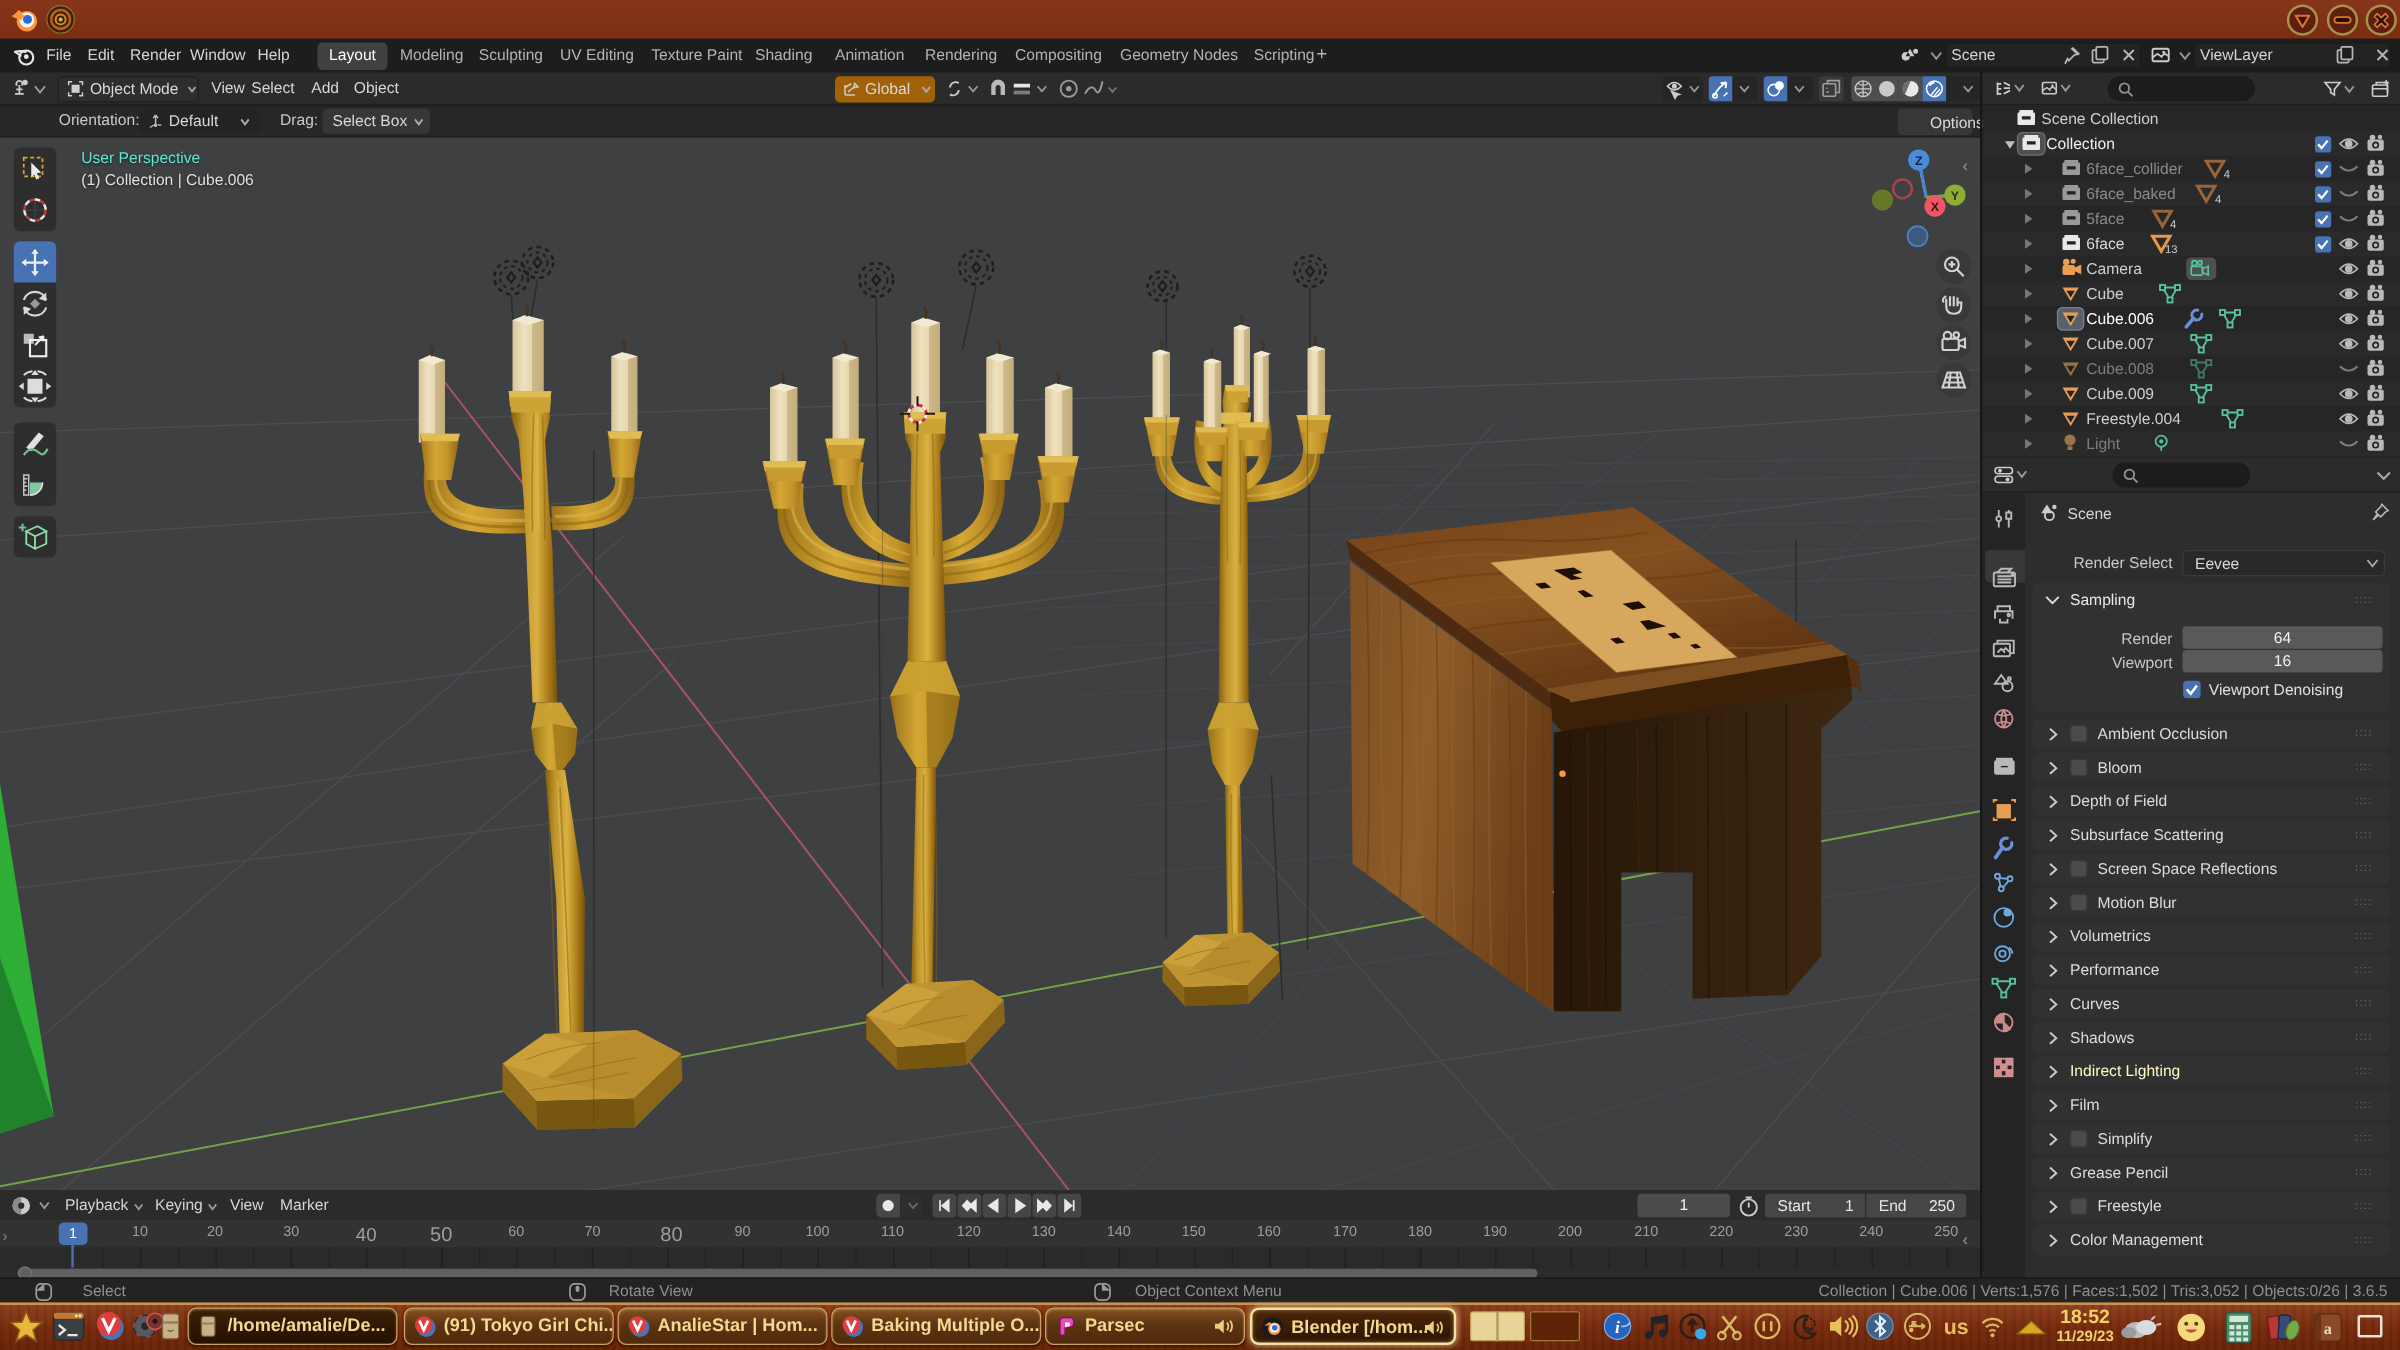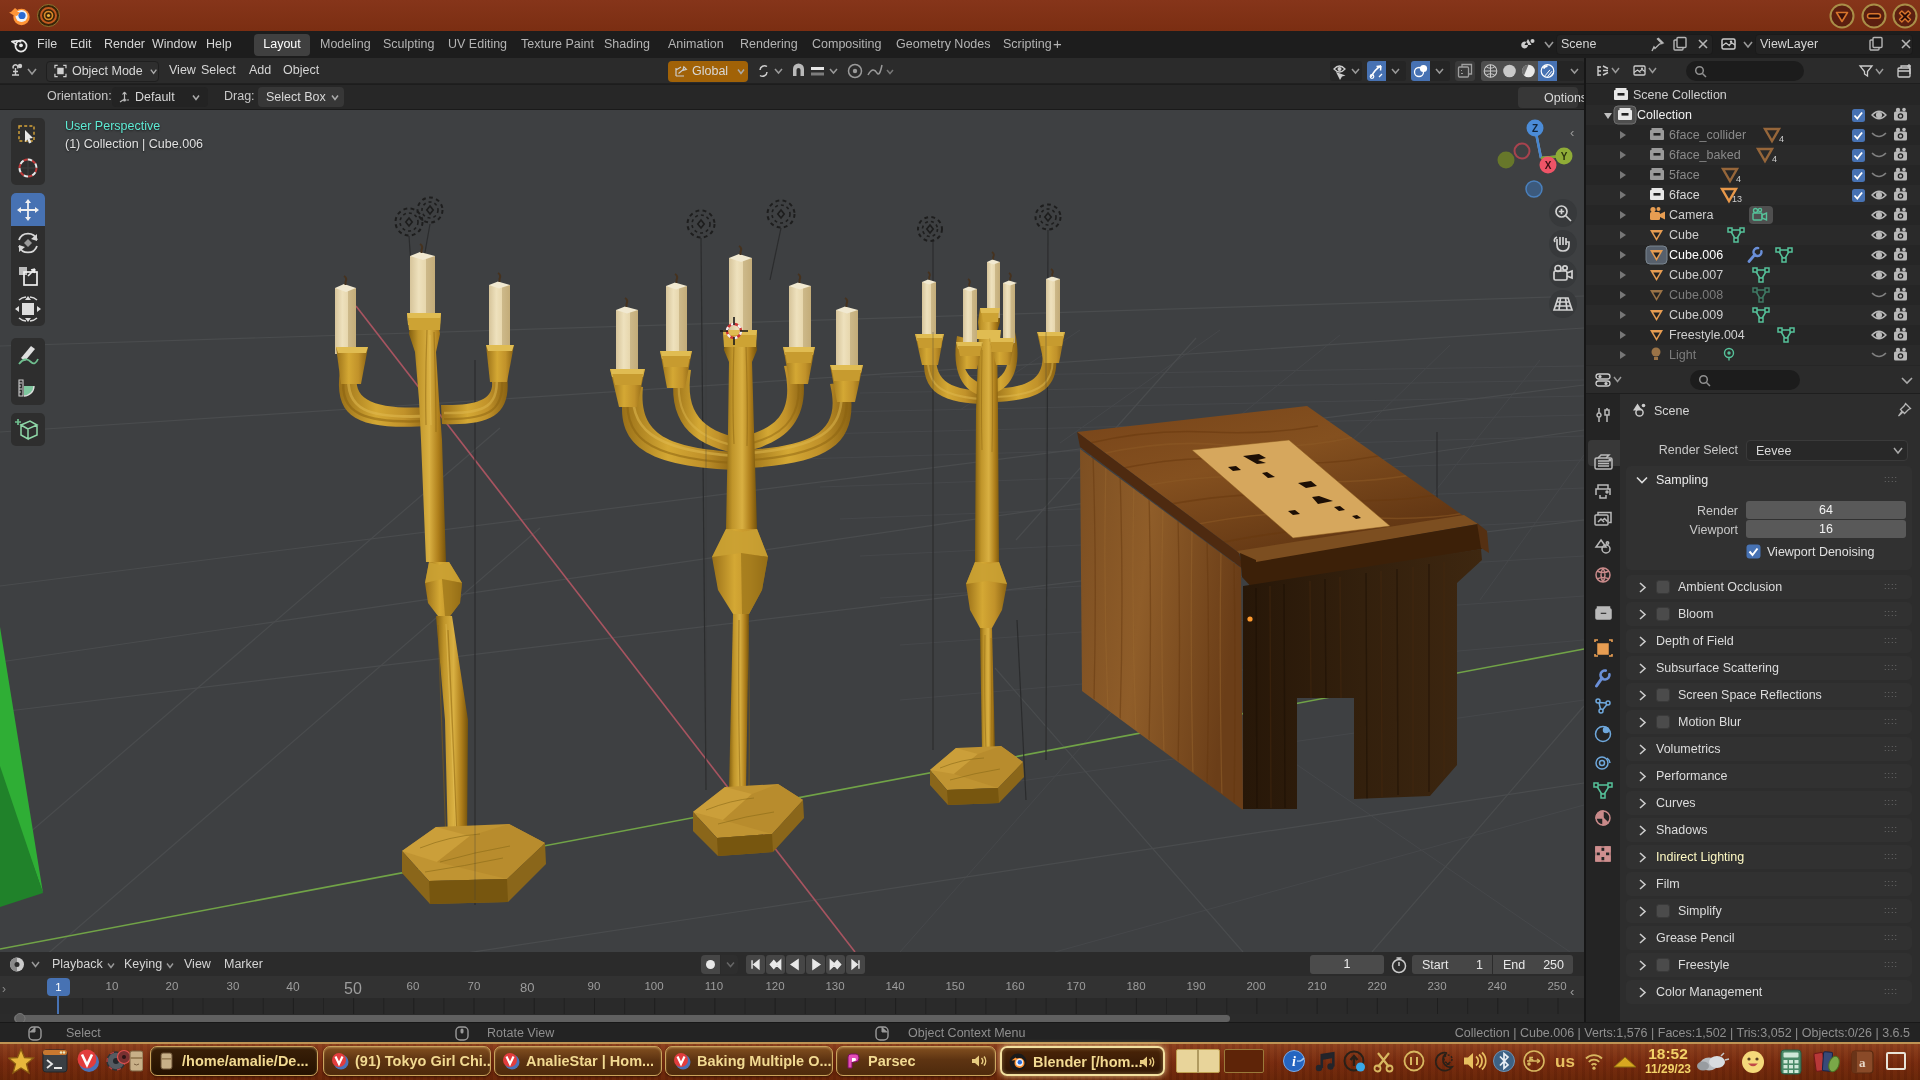--- a/index.html
+++ b/index.html
@@ -1314,25 +1314,25 @@
       </div>
  <div class="abs" style="left:1493px;top:3px;width:80px;height:19px;background:#464646;border-radius:0 3px 3px 0;color:#e8e8e8;font-size:12.5px">
         <span style="position:absolute;left:10px;top:2.5px">End</span>
         <span style="position:absolute;right:9px;top:2.5px">250</span>
       </div>
  <div class="abs" style="left:0;top:24px;width:1584px;height:22px;background:#323232"></div>
  <div class="abs" style="left:0;top:46px;width:1584px;height:16px;background:#2a2a2a"></div>
 <div class="abs" style="left:92px;top:28px;width:40px;text-align:center;color:#9d9d9d;font-size:11.5px">10</div>
 <div class="abs" style="left:152px;top:28px;width:40px;text-align:center;color:#9d9d9d;font-size:11.5px">20</div>
 <div class="abs" style="left:213px;top:28px;width:40px;text-align:center;color:#9d9d9d;font-size:11.5px">30</div>
-<div class="abs" style="left:273px;top:28px;width:40px;text-align:center;color:#9d9d9d;font-size:12px">40</div>
+<div class="abs" style="left:273px;top:28px;width:40px;text-align:center;color:#9d9d9d;font-size:15px">40</div>
 <div class="abs" style="left:333px;top:28px;width:40px;text-align:center;color:#9d9d9d;font-size:16px">50</div>
 <div class="abs" style="left:393px;top:28px;width:40px;text-align:center;color:#9d9d9d;font-size:11.5px">60</div>
 <div class="abs" style="left:454px;top:28px;width:40px;text-align:center;color:#9d9d9d;font-size:11.5px">70</div>
-<div class="abs" style="left:520px;top:28px;width:40px;text-align:left;color:#9d9d9d;font-size:13px">80</div>
+<div class="abs" style="left:506px;top:28px;width:40px;text-align:right;color:#9d9d9d;font-size:16px">80</div>
 <div class="abs" style="left:574px;top:28px;width:40px;text-align:center;color:#9d9d9d;font-size:11.5px">90</div>
 <div class="abs" style="left:634px;top:28px;width:40px;text-align:center;color:#9d9d9d;font-size:11.5px">100</div>
 <div class="abs" style="left:694px;top:28px;width:40px;text-align:center;color:#9d9d9d;font-size:11.5px">110</div>
 <div class="abs" style="left:755px;top:28px;width:40px;text-align:center;color:#9d9d9d;font-size:11.5px">120</div>
 <div class="abs" style="left:815px;top:28px;width:40px;text-align:center;color:#9d9d9d;font-size:11.5px">130</div>
 <div class="abs" style="left:875px;top:28px;width:40px;text-align:center;color:#9d9d9d;font-size:11.5px">140</div>
 <div class="abs" style="left:935px;top:28px;width:40px;text-align:center;color:#9d9d9d;font-size:11.5px">150</div>
 <div class="abs" style="left:995px;top:28px;width:40px;text-align:center;color:#9d9d9d;font-size:11.5px">160</div>
 <div class="abs" style="left:1056px;top:28px;width:40px;text-align:center;color:#9d9d9d;font-size:11.5px">170</div>
 <div class="abs" style="left:1116px;top:28px;width:40px;text-align:center;color:#9d9d9d;font-size:11.5px">180</div>

